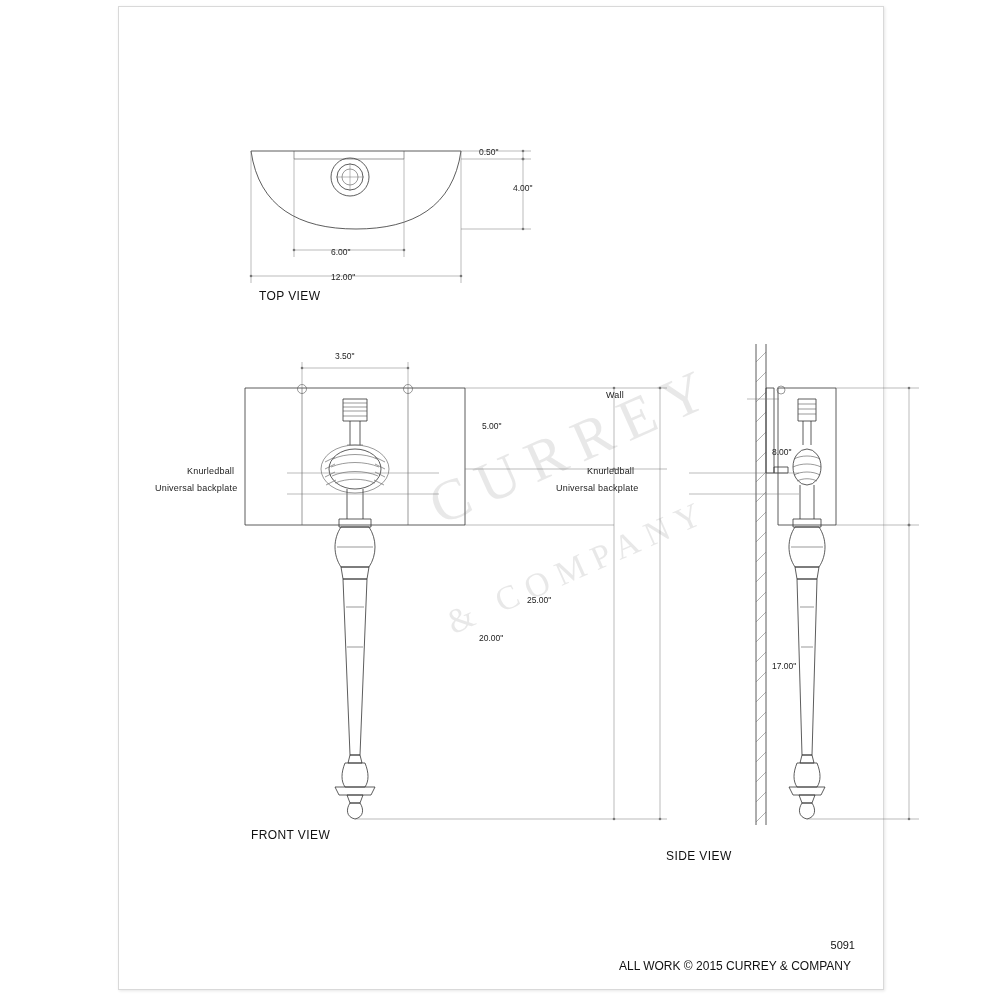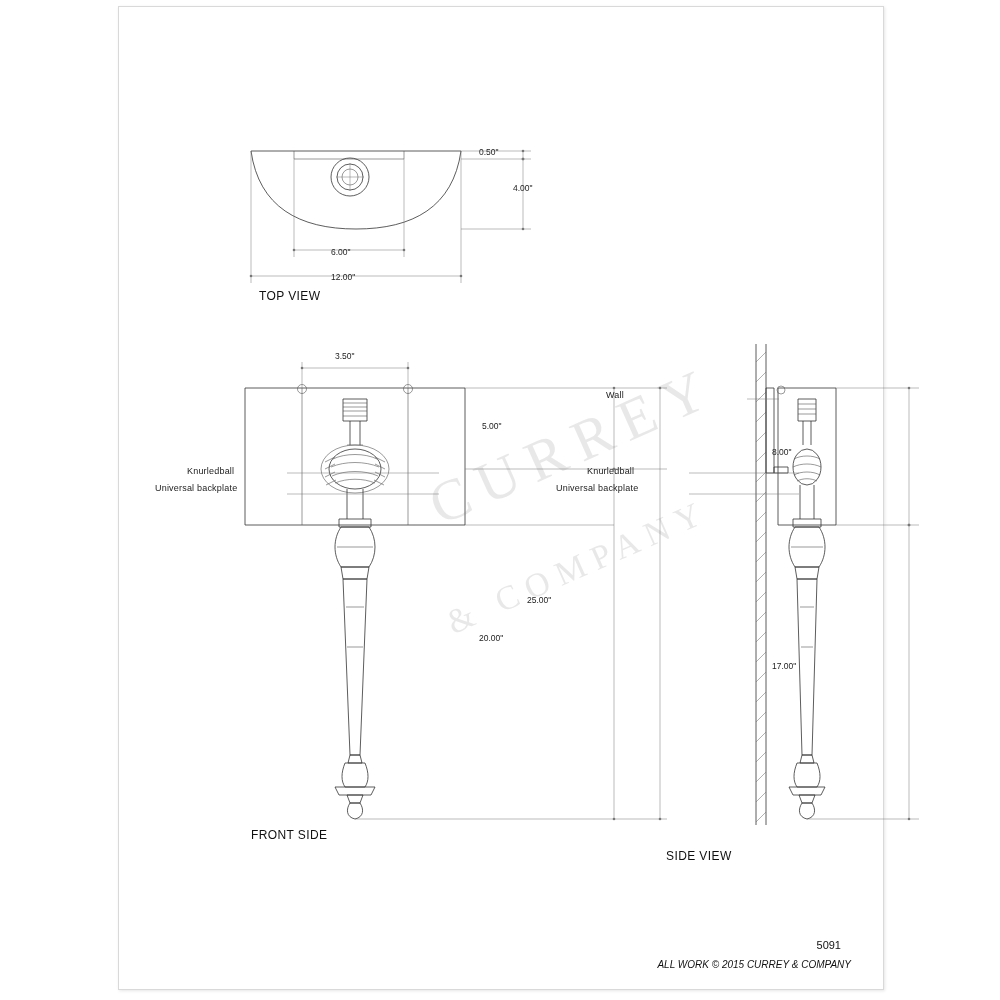--- a/index.html
+++ b/index.html
@@ -45,24 +45,23 @@
     color: #222;
     white-space: nowrap;
   }
   .footer-num {
     position: absolute;
     font-size: 11px;
     color: #111;
   }
   .footer-copy {
     position: absolute;
-    font-size: 10px;
+    font-size: 12px;
     color: #111;
     white-space: nowrap;
-    font-style: italic;
   }
   .watermark {
     position: absolute;
     color: rgba(120,120,120,0.17);
     font-family: "Liberation Serif", serif;
     white-space: nowrap;
     pointer-events: none;
     user-select: none;
   }
   #wm1 {
@@ -282,26 +281,26 @@
     <div class="dimtext" style="left:212px; top:240px;">6.00"</div>
     <div class="dimtext" style="left:212px; top:265px;">12.00"</div>
     <div class="viewname" style="left:140px; top:282px;">TOP VIEW</div>
 
     <div class="dimtext" style="left:216px; top:344px;">3.50"</div>
     <div class="dimtext" style="left:363px; top:414px;">5.00"</div>
     <div class="dimtext" style="left:408px; top:588px;">25.00"</div>
     <div class="dimtext" style="left:360px; top:626px;">20.00"</div>
     <div class="lbl" style="left:68px; top:459px;">Knurledball</div>
     <div class="lbl" style="left:36px; top:476px;">Universal backplate</div>
-    <div class="viewname" style="left:132px; top:821px;">FRONT SIDE</div>
+    <div class="viewname" style="left:132px; top:821px;">FRONT VIEW</div>
 
     <div class="lbl" style="left:487px; top:383px;">Wall</div>
     <div class="lbl" style="left:468px; top:459px;">Knurledball</div>
     <div class="lbl" style="left:437px; top:476px;">Universal backplate</div>
     <div class="dimtext" style="left:653px; top:440px;">8.00"</div>
     <div class="dimtext" style="left:653px; top:654px;">17.00"</div>
     <div class="viewname" style="left:547px; top:821px;margin-top:21px;">SIDE VIEW</div>
 
-    <div class="footer-num" style="right:42px; top:932px;">5091</div>
+    <div class="footer-num" style="right:28px; top:932px;">5091</div>
     <div class="footer-copy" style="right:32px; top:952px;">ALL WORK © 2015 CURREY &amp; COMPANY</div>
 
   </div>
 </div>
 
 </body></html>

